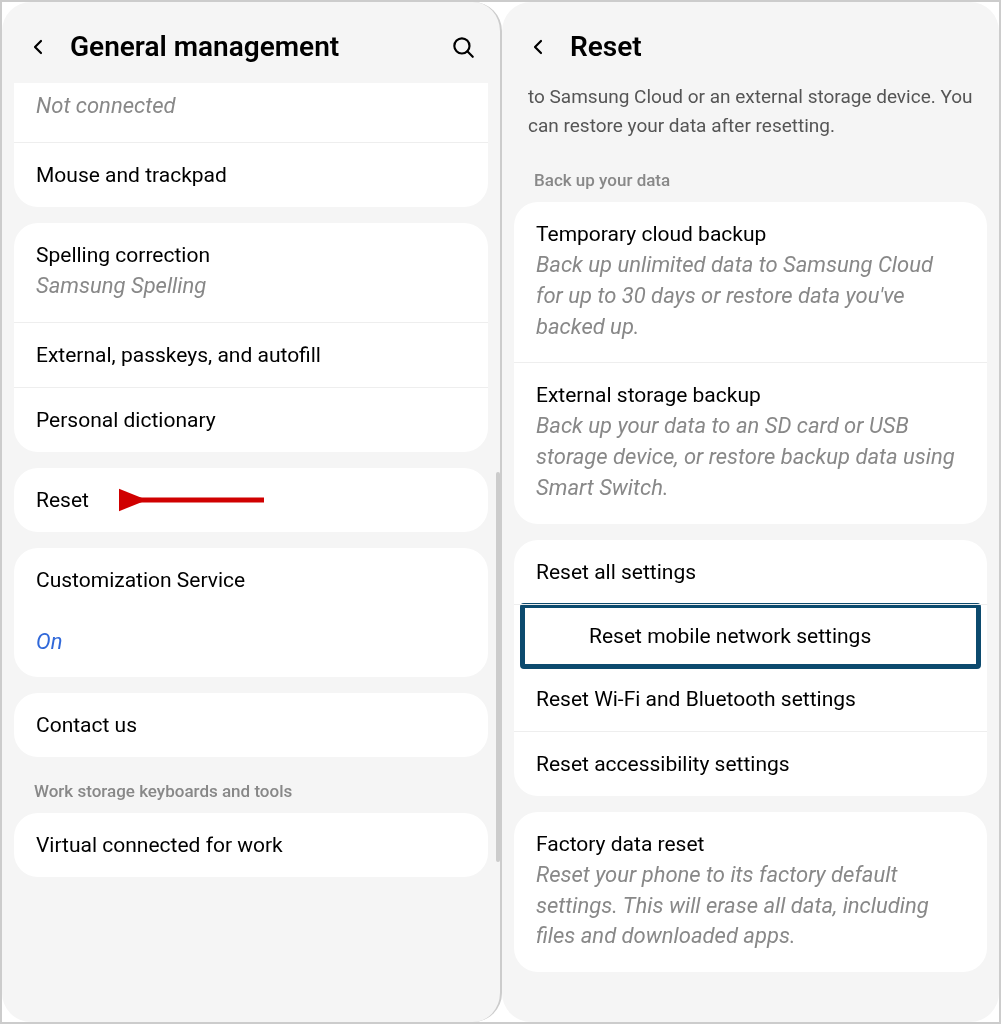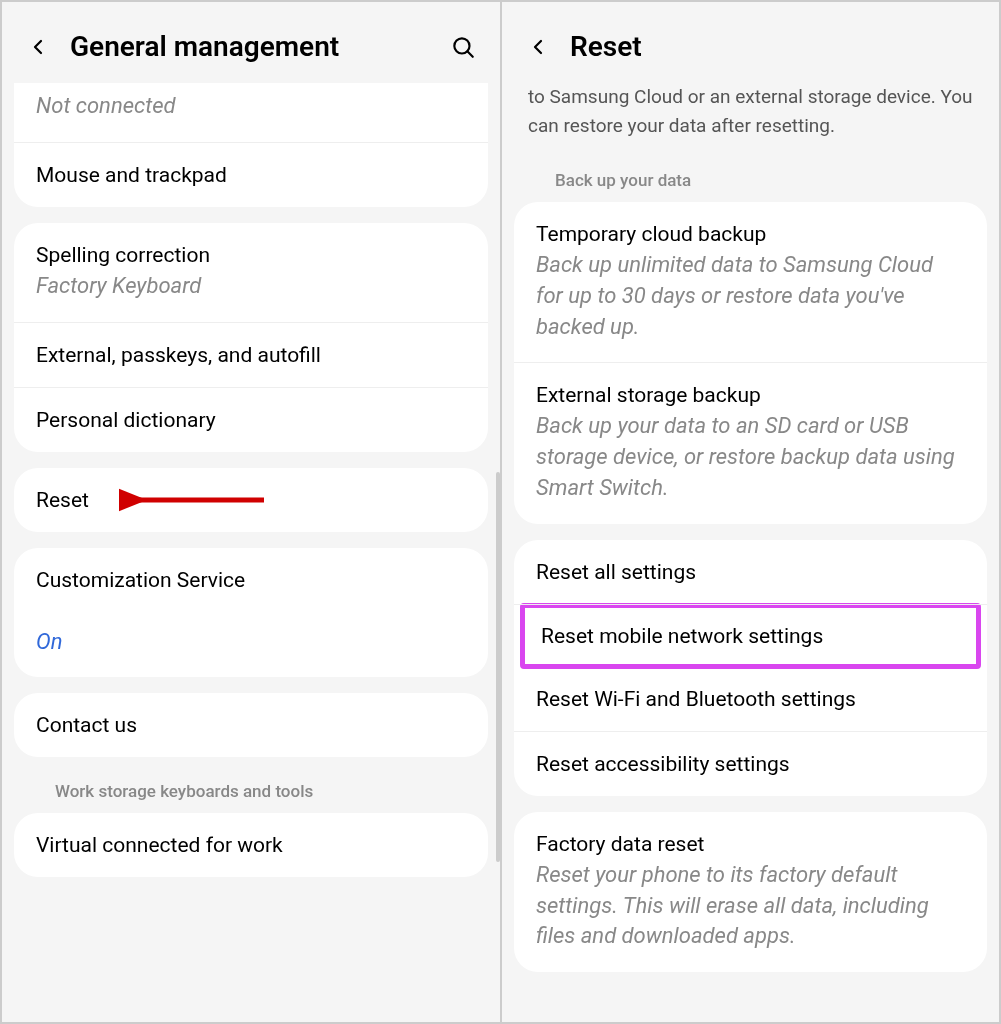--- a/index.html
+++ b/index.html
@@ -8,20 +8,21 @@
       background: #fff;
       width: 1001px;
       height: 1024px;
       display: flex;
       border: 2px solid #ccc;
     }
     .panel {
       background: #f5f5f5;
       height: 100%;
       overflow: hidden;
+      border-radius: 29px;
     }
     .panel-left {
       width: 501px;
       border-right: 2px solid #ccc;
     }
     .panel-right {
       width: 498px;
     }
     .header {
       display: flex;
@@ -86,40 +87,40 @@
     }
     .list-item-subtitle.blue {
       color: #3068d9;
       margin-top: 35px;
     }
     .section-header {
       font-size: 17px;
       color: #888;
       padding: 8px 48px 12px 32px;
       font-weight: 500;
-      margin-left: 21px;
     }
     .intro-text {
       font-size: 19px;
       color: #555;
       padding: 0 26px 22px 26px;
       line-height: 1.5;
     }
     .arrow-annotation {
       position: absolute;
       left: 105px;
       top: 50%;
       transform: translateY(-50%);
       pointer-events: none;
     }
     .arrow-annotation svg { display: block; }
     .highlight-box {
-      border: 5px solid #d946ef;
+      border: 5px solid #0c4a6e;
       border-radius: 4px;
       margin: -2px 6px;
+      padding-left: 48px;
     }
     .highlight-box .list-item {
       padding: 16px 16px;
     }
     .scrollbar-hint {
       position: absolute;
       right: 0;
       top: 470px;
       height: 390px;
       width: 4px;
@@ -155,21 +156,21 @@
       <div class="list-item-subtitle">Not connected</div>
     </div>
     <div class="list-item">
       <div class="list-item-title">Mouse and trackpad</div>
     </div>
   </div>
 
   <div class="card">
     <div class="list-item">
       <div class="list-item-title">Spelling correction</div>
-      <div class="list-item-subtitle">Factory Keyboard</div>
+      <div class="list-item-subtitle">Samsung Spelling</div>
     </div>
     <div class="list-item">
       <div class="list-item-title">External, passkeys, and autofill</div>
     </div>
     <div class="list-item">
       <div class="list-item-title">Personal dictionary</div>
     </div>
   </div>
 
   <div class="card">

